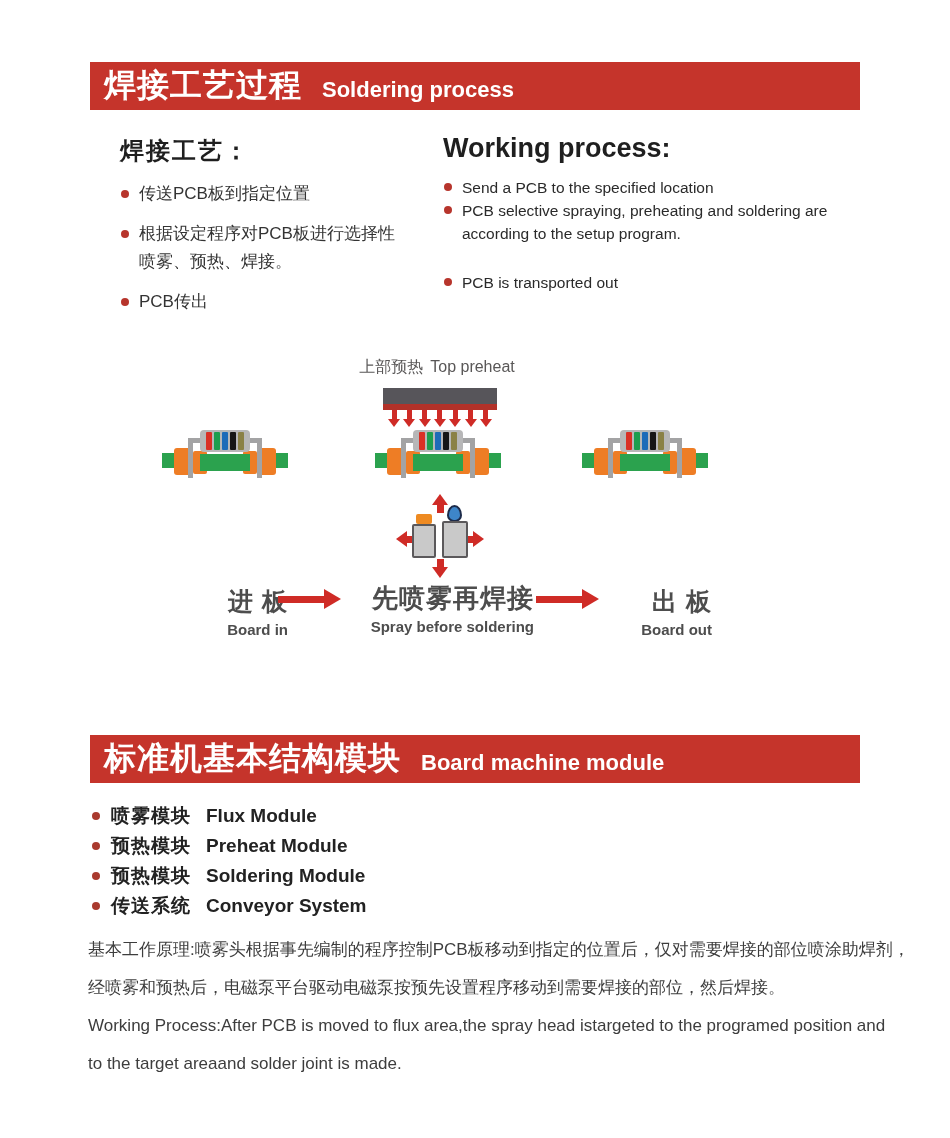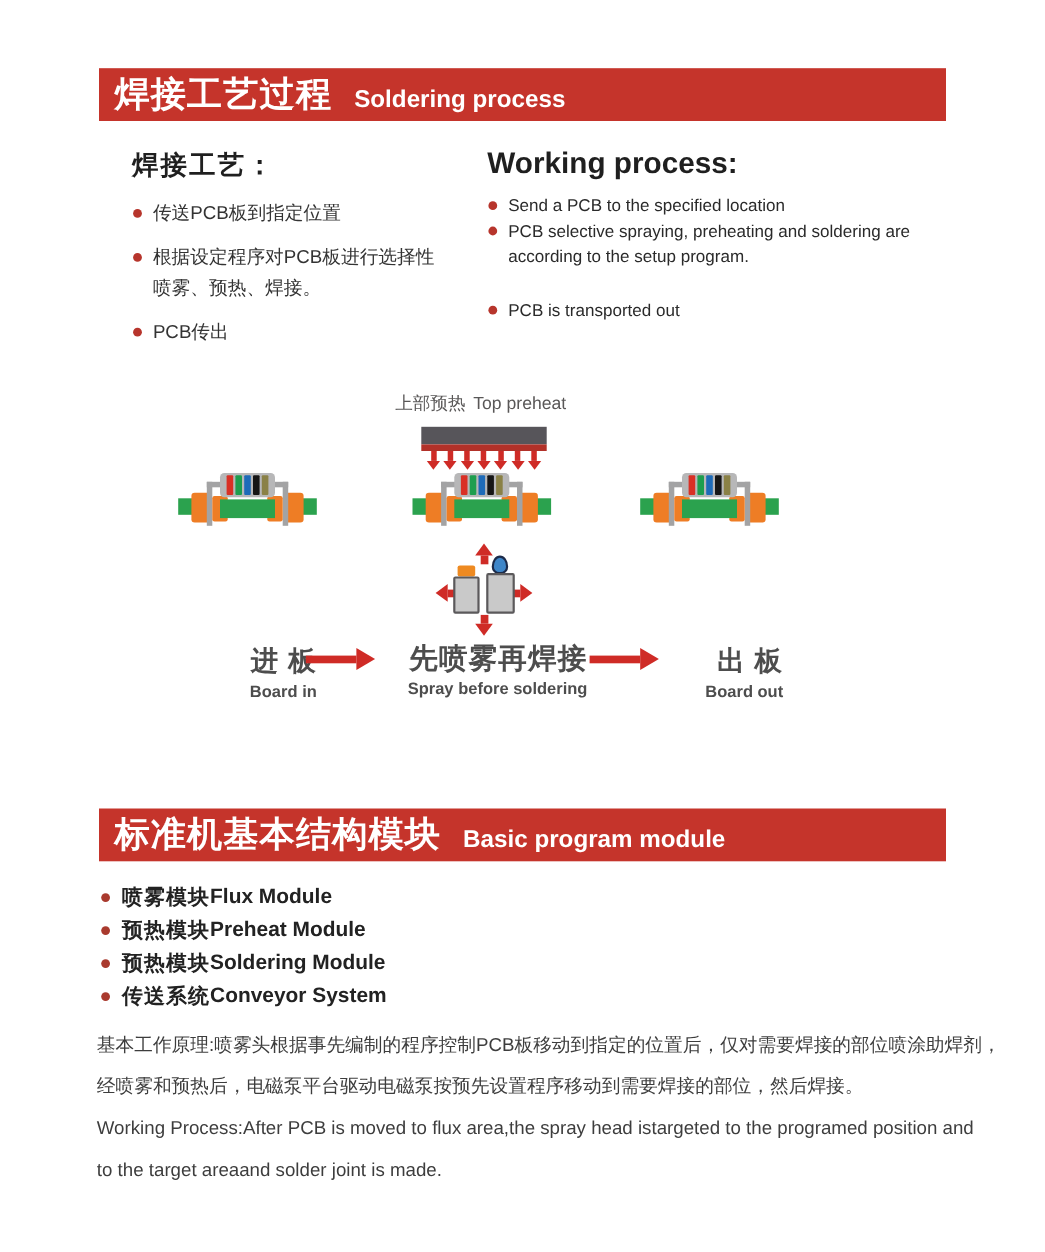--- a/index.html
+++ b/index.html
@@ -97,21 +97,21 @@
   .flow-zh{font-size:25px;font-weight:bold;letter-spacing:1px;line-height:30px;white-space:nowrap;}
   .flow-en{font-size:15px;font-weight:bold;margin-top:5px;white-space:nowrap;}
   .flow-arrow{position:absolute;display:flex;align-items:center;}
   .flow-arrow .fstem{width:46px;height:7px;background:#CF2B26;}
   .flow-arrow .fhead{width:0;height:0;border-top:10px solid transparent;border-bottom:10px solid transparent;border-left:17px solid #CF2B26;}
 
   
   .modules{left:92px;top:801px;}
   .mod-row{display:flex;align-items:center;height:30px;}
   .mod-dot{width:8px;height:8px;border-radius:50%;background:#A93A2E;}
-  .mod-zh{margin-left:11px;width:80px;font-size:19px;font-weight:bold;color:#222;letter-spacing:1px;white-space:nowrap;}
+  .mod-zh{margin-left:11px;width:95px;font-size:19px;font-weight:bold;color:#222;letter-spacing:1px;white-space:nowrap;}
   .mod-en{font-size:19px;font-weight:bold;color:#222;white-space:nowrap;}
 
   
   .descr{left:88px;top:931px;width:800px;font-size:17px;color:#3D3D3D;}
   .descr .dline{line-height:38px;white-space:nowrap;}
 </style>
 </head>
 <body>
 
 <div class="page abs" style="left:0;top:0;width:950px;height:1138px;">
@@ -300,21 +300,21 @@
     <div class="fstem"></div>
       <div class="fhead"></div>
   </div>
   <div class="flow-step" style="left:592px;top:586px;width:120px;">
     <div class="flow-zh">出 板</div>
     <div class="flow-en">Board out</div>
   </div>
 
   <header class="banner" style="top:735px;">
     <span class="banner-zh">标准机基本结构模块</span>
-    <span class="banner-en">Basic program module</span>
+    <span class="banner-en">Board machine module</span>
   </header>
 
   <section class="abs modules">
     <div class="mod-row">
       <span class="mod-dot"></span>
       <span class="mod-zh">喷雾模块</span>
       <span class="mod-en">Flux Module</span>
     </div>
     <div class="mod-row">
       <span class="mod-dot"></span>

